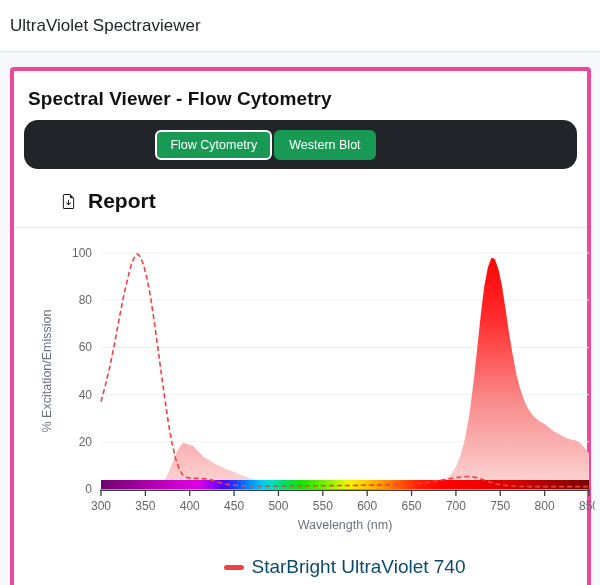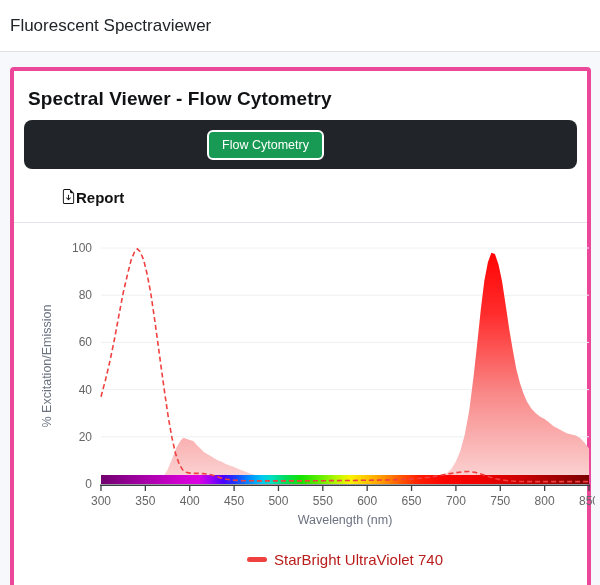--- a/index.html
+++ b/index.html
@@ -35,42 +35,42 @@
   
   .navbar {
     background:#212529;
     margin:0 10px;
     height:49px;
     display:flex;
     align-items:center;
     justify-content:center;
     padding-right:70px;
     gap:2px;
-    border-radius:8px;
+    border-radius:14px;
   }
   .nav-btn {
     font-family:"Liberation Sans", sans-serif;
     font-size:12.5px;
     color:#ffffff;
     background:#189a54;
     border:2px solid #189a54;
     border-radius:6px;
     padding:6px 13px;
     cursor:pointer;
     white-space:nowrap;
   }
   .nav-btn.active { border-color:#ffffff; }
 
   
   .report-row { margin:20px 0 14px 47px; }
   .report-link {
     display:inline-flex;
-    align-items:flex-start;
-    gap:0;
-    font-size:15px;
+    align-items:center;
+    gap:12px;
+    font-size:21px;
     font-weight:700;
     color:#111111;
     text-decoration:none;
     cursor:pointer;
   }
   .report-icon svg { display:block; }
 
   .divider { border:none; border-top:1px solid #e2e6ec; margin:8px 0 0 0; }
 
   
@@ -79,35 +79,36 @@
   .legend-row {
     width:556px;
     margin:10px 0 18px 25px;
     padding-left:56px;
     display:flex;
     align-items:center;
     justify-content:center;
     gap:7px;
   }
   .legend-swatch { width:20px; height:5px; border-radius:2.5px; }
-  .legend-label { font-size:15px; color:#b91c1c; }
+  .legend-label { font-size:19px; color:#0c4a6e; }
 </style>
 </head>
 <body>
 
 <header class="app-header">
-  <div class="app-title">Fluorescent Spectraviewer</div>
+  <div class="app-title">UltraViolet Spectraviewer</div>
 </header>
 
 <main class="page">
   <section class="card">
     <h2 class="card-title">Spectral Viewer - Flow Cytometry</h2>
 
     <nav class="navbar">
       <button class="nav-btn active">Flow Cytometry</button>
+      <button class="nav-btn">Western Blot</button>
     </nav>
 
     <div class="report-row">
       <a class="report-link">
         <span class="report-icon">
           <svg width="15" height="15" viewBox="0 0 16 16" fill="#111111" xmlns="http://www.w3.org/2000/svg">
             <path d="M8.5 6.5a.5.5 0 0 0-1 0v3.793L6.354 9.146a.5.5 0 1 0-.708.708l2 2a.5.5 0 0 0 .708 0l2-2a.5.5 0 0 0-.708-.708L8.5 10.293z"></path>
             <path d="M14 14V4.5L9.5 0H4a2 2 0 0 0-2 2v12a2 2 0 0 0 2 2h8a2 2 0 0 0 2-2M9.5 3A1.5 1.5 0 0 0 11 4.5h2V14a1 1 0 0 1-1 1H4a1 1 0 0 1-1-1V2a1 1 0 0 1 1-1h5.5z"></path>
           </svg>
         </span>

